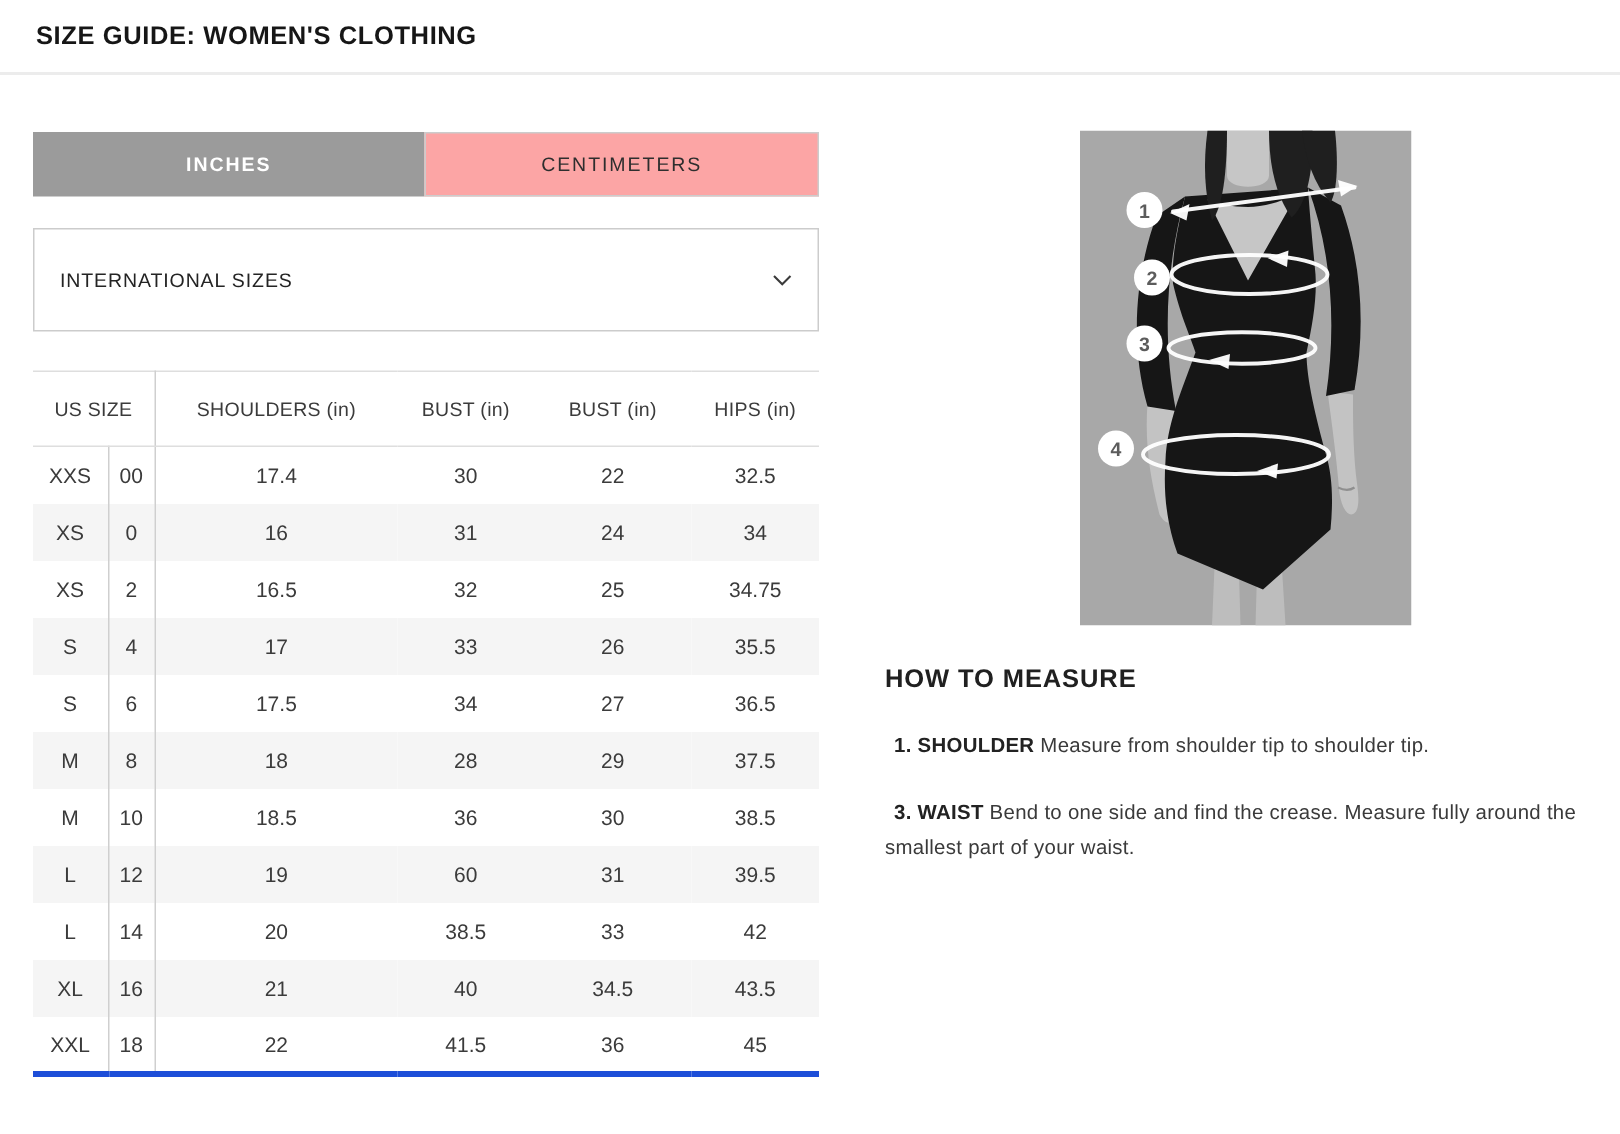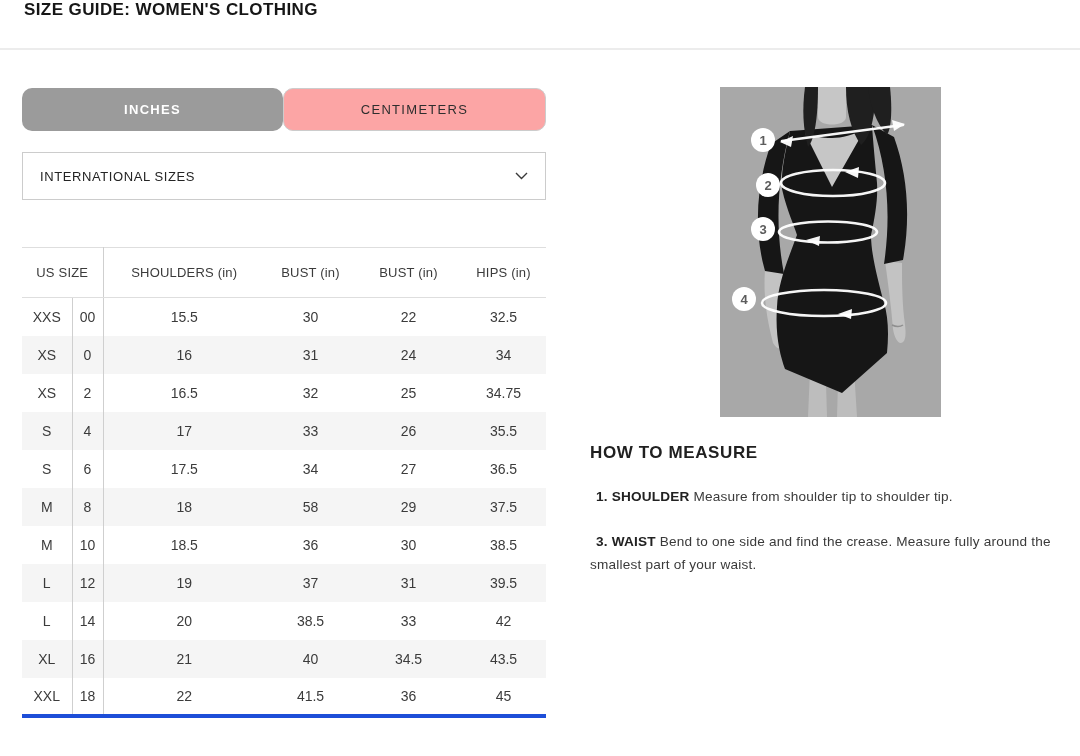--- a/index.html
+++ b/index.html
@@ -4,38 +4,38 @@
 <style>
   * { box-sizing: border-box; }
   html, body { margin: 0; padding: 0; }
   body {
     width: 1080px; height: 756px; position: relative;
     background: #ffffff; overflow: hidden;
     font-family: "Liberation Sans", sans-serif;
     -webkit-font-smoothing: antialiased;
   }
   .page-title {
-    position: absolute; left: 24px; top: 0; margin: 0;
+    position: absolute; left: 24px; top: 14px; margin: 0;
     font-size: 17px; font-weight: bold; letter-spacing: .4px; color: #161616;
   }
   .top-divider {
     position: absolute; left: 0; top: 48px; width: 1080px; height: 2px;
     background: #ececec;
   }
   
   .tabs { position: absolute; left: 22px; top: 88px; width: 524px; height: 43px; display: flex; }
   .tab {
     flex: 1; display: flex; align-items: center; justify-content: center;
-    font-size: 13px; letter-spacing: 1.3px; cursor: pointer; user-select: none; border-radius: 10px;
+    font-size: 13px; letter-spacing: 1.3px; cursor: pointer; user-select: none;
   }
   .tab-active { background: #9b9b9b; color: #ffffff; font-weight: 600; }
   .tab-inactive { background: #fca5a5; color: #2e2e2e; border: 1px solid #cccccc; font-weight: 400; }
   
   .dropdown {
-    position: absolute; left: 22px; top: 152px; width: 524px; height: 48px;
+    position: absolute; left: 22px; top: 152px; width: 524px; height: 69px;
     border: 1px solid #cccccc; background: #fff;
     display: flex; align-items: center; justify-content: space-between;
     padding: 0 17px; cursor: pointer;
   }
   .dropdown-label { font-size: 13px; letter-spacing: .6px; color: #242424; }
   
   .size-table {
     position: absolute; left: 22px; top: 247px; width: 524px;
     border-collapse: collapse; table-layout: fixed;
   }
@@ -101,21 +101,21 @@
         <th>SHOULDERS (in)</th>
         <th>BUST (in)</th>
         <th>BUST (in)</th>
         <th>HIPS (in)</th>
       </tr>
     </thead>
     <tbody>
         <tr>
     <td class="c-letter">XXS</td>
     <td class="c-num">00</td>
-    <td>15.5</td>
+    <td>17.4</td>
     <td>30</td>
     <td>22</td>
     <td>32.5</td>
   </tr>
         <tr>
     <td class="c-letter">XS</td>
     <td class="c-num">0</td>
     <td>16</td>
     <td>31</td>
     <td>24</td>
@@ -142,37 +142,37 @@
     <td class="c-num">6</td>
     <td>17.5</td>
     <td>34</td>
     <td>27</td>
     <td>36.5</td>
   </tr>
         <tr>
     <td class="c-letter">M</td>
     <td class="c-num">8</td>
     <td>18</td>
-    <td>58</td>
+    <td>28</td>
     <td>29</td>
     <td>37.5</td>
   </tr>
         <tr>
     <td class="c-letter">M</td>
     <td class="c-num">10</td>
     <td>18.5</td>
     <td>36</td>
     <td>30</td>
     <td>38.5</td>
   </tr>
         <tr>
     <td class="c-letter">L</td>
     <td class="c-num">12</td>
     <td>19</td>
-    <td>37</td>
+    <td>60</td>
     <td>31</td>
     <td>39.5</td>
   </tr>
         <tr>
     <td class="c-letter">L</td>
     <td class="c-num">14</td>
     <td>20</td>
     <td>38.5</td>
     <td>33</td>
     <td>42</td>

